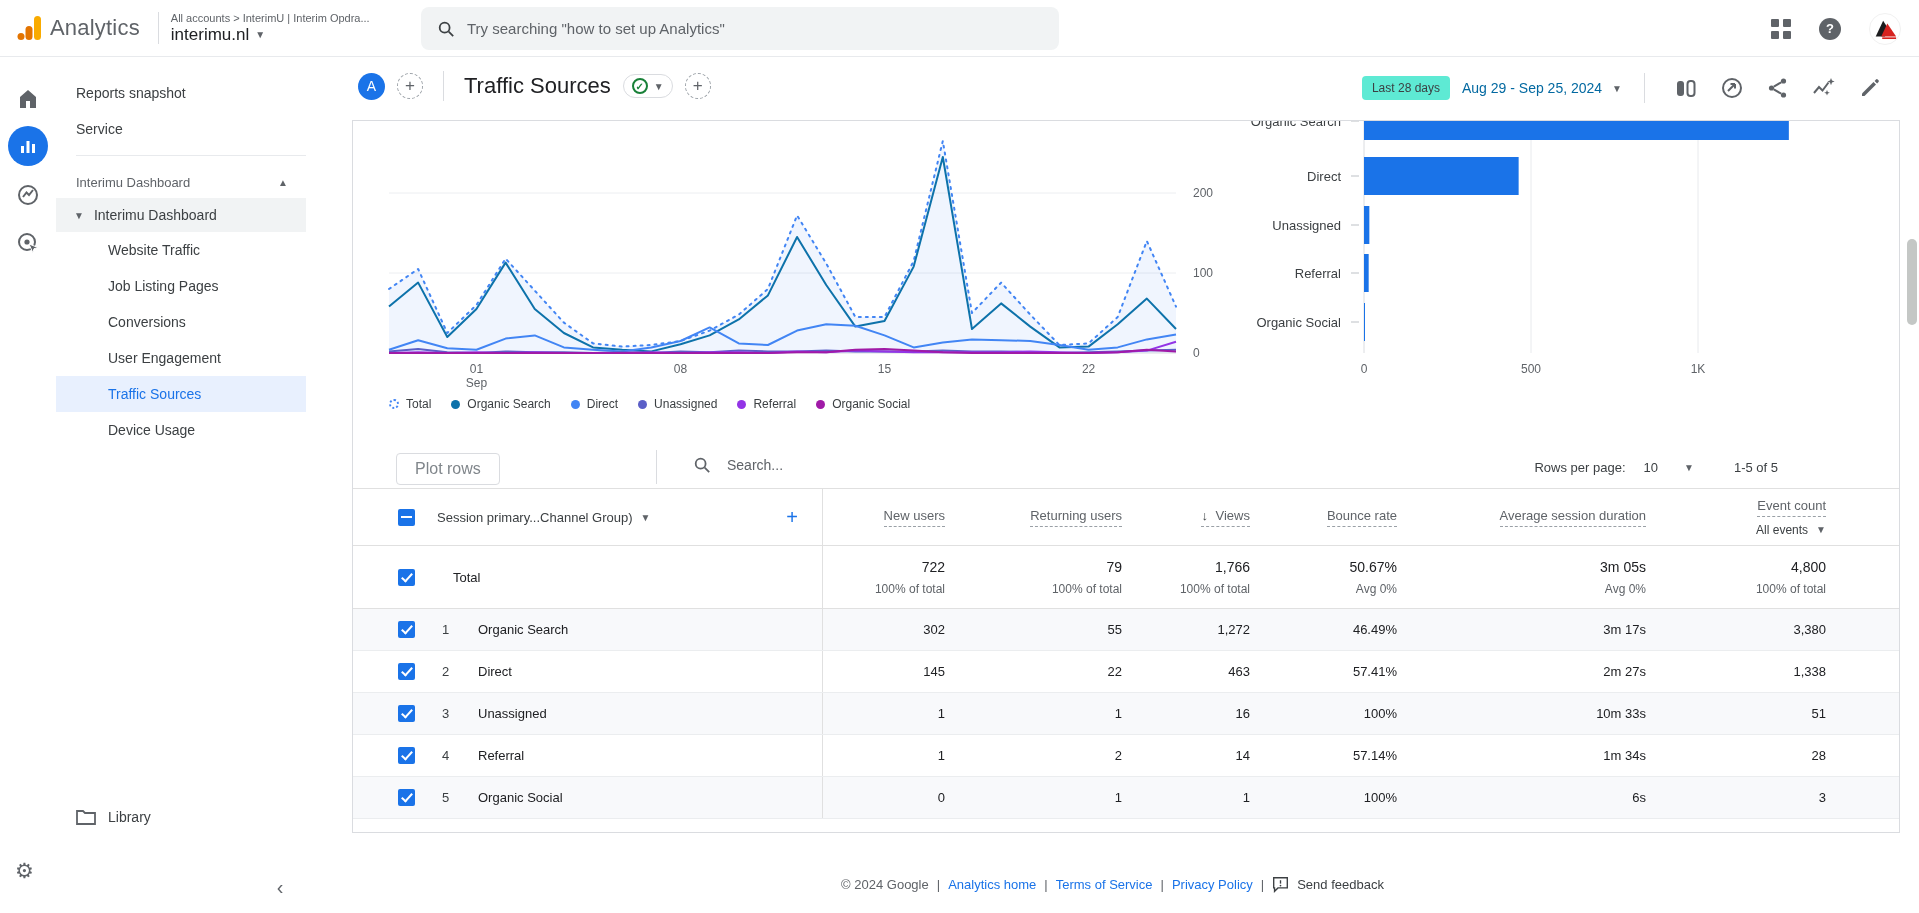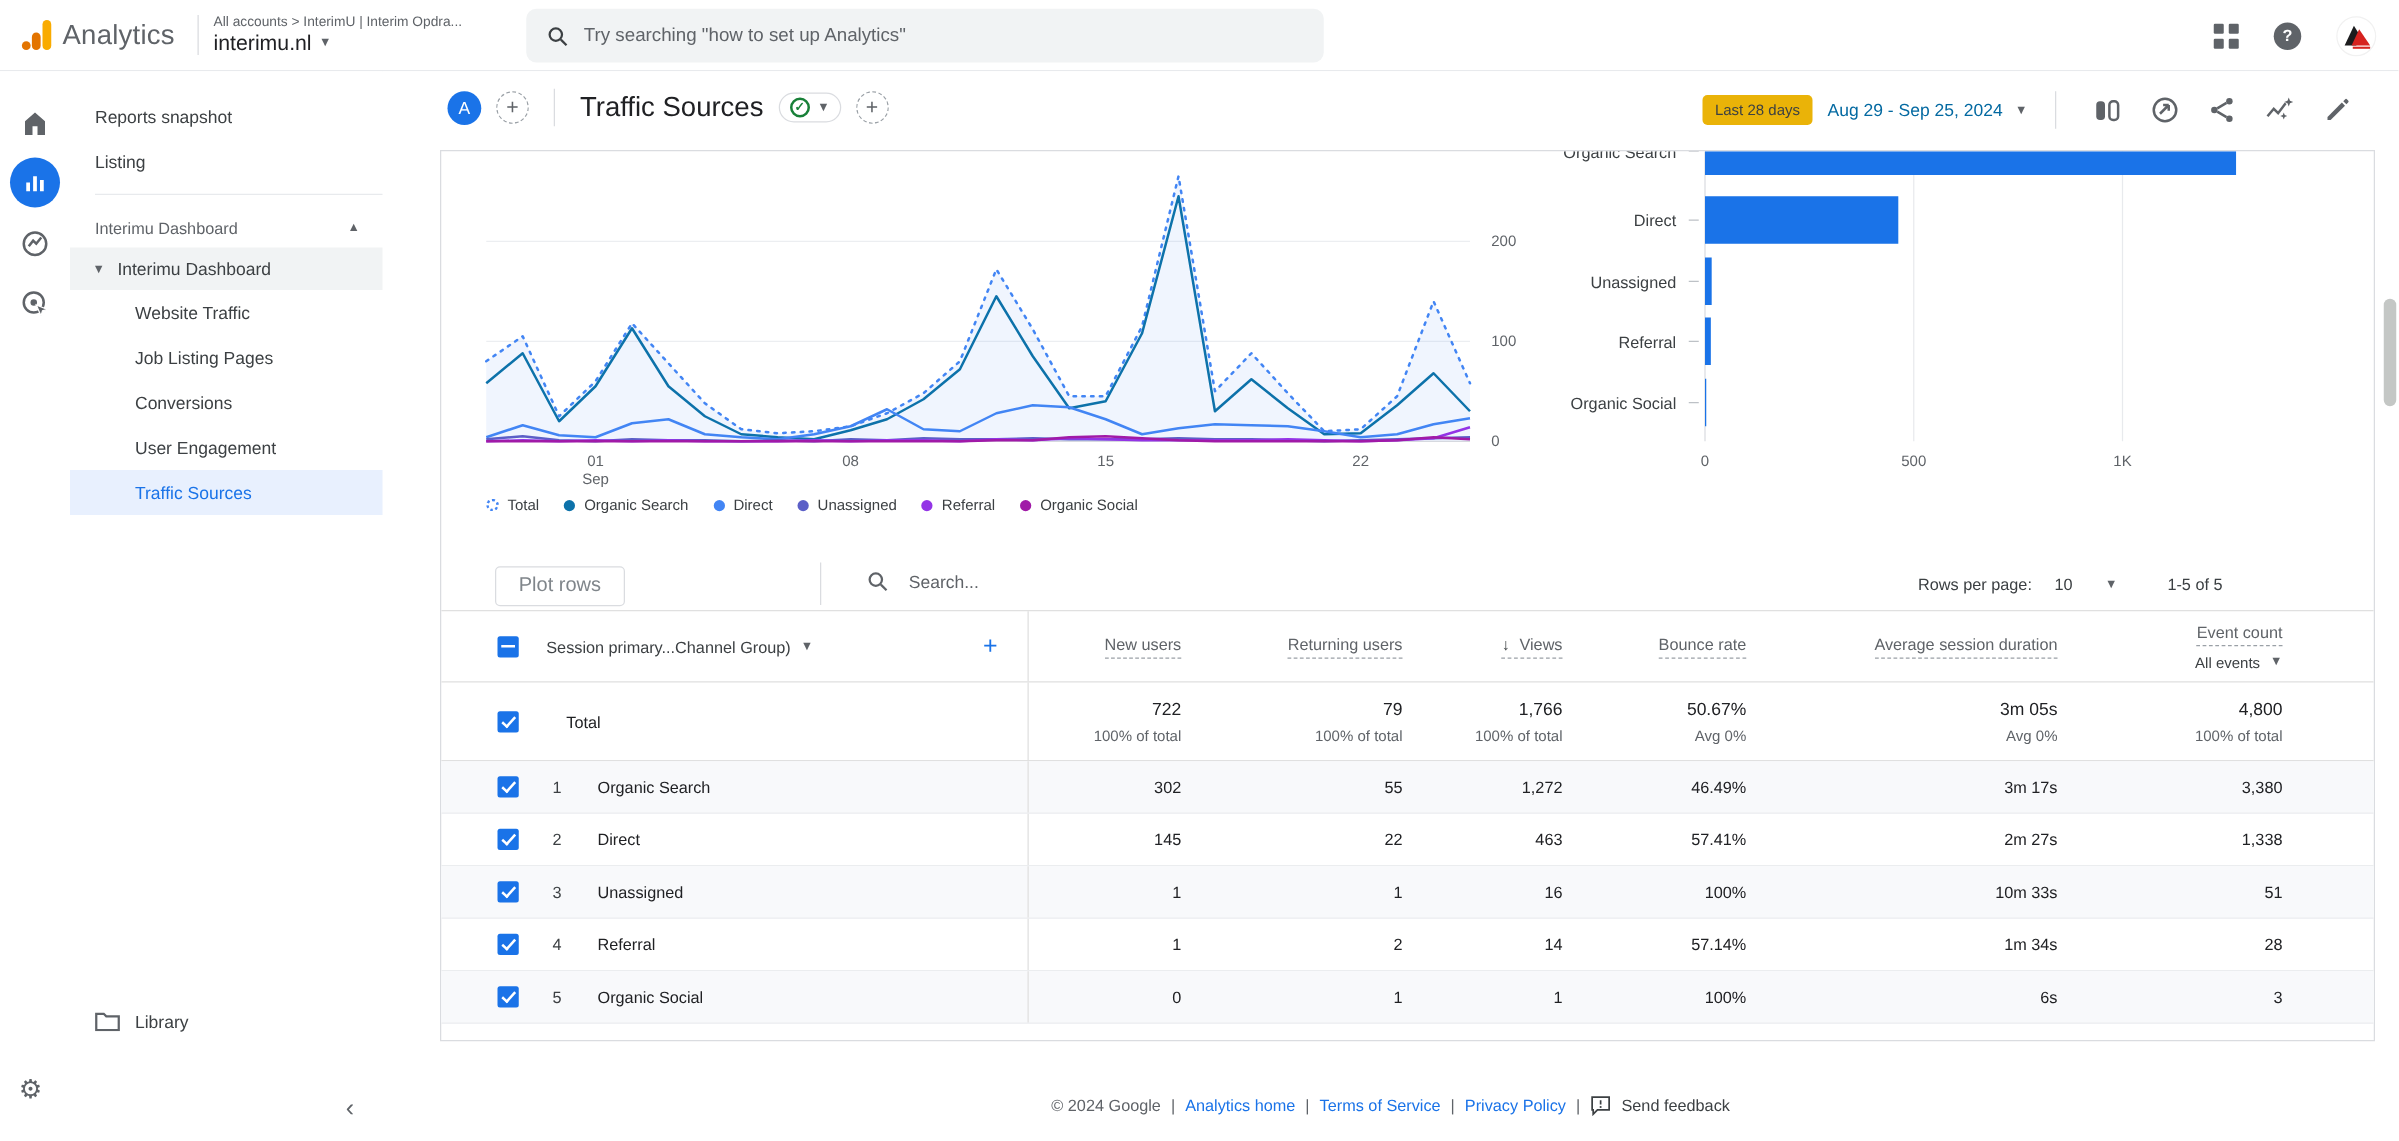--- a/index.html
+++ b/index.html
@@ -44,21 +44,21 @@
   
   .titlebar{position:absolute;left:306px;top:57px;width:1613px;height:63px;background:#fff;}
   .title-left{position:absolute;left:52px;top:14px;display:flex;align-items:center;gap:12px;}
   .circle-a{width:27px;height:27px;border-radius:50%;background:#1a73e8;color:#fff;font-size:14px;display:flex;align-items:center;justify-content:center;}
   .dash-plus{width:26px;height:26px;border-radius:50%;border:1px dashed #9aa0a6;color:#5f6368;font-size:17px;display:flex;align-items:center;justify-content:center;box-sizing:border-box;}
   .tl-div{width:1px;height:30px;background:#dadce0;margin:0 8px;}
   .page-title{font-size:22px;color:#202124;}
   .check-badge{display:flex;align-items:center;gap:6px;border:1px solid #dadce0;border-radius:14px;padding:3px 8px;}
   .check-circ{width:16px;height:16px;border-radius:50%;border:2px solid #188038;color:#188038;font-size:10px;display:flex;align-items:center;justify-content:center;box-sizing:border-box;font-weight:bold;}
   .title-right{position:absolute;right:26px;top:16px;display:flex;align-items:center;}
-  .date-chip{background:#eab308;border-radius:4px;font-size:12px;color:#3c4043;padding:5px 10px;}
+  .date-chip{background:#5eead4;border-radius:4px;font-size:12px;color:#3c4043;padding:5px 10px;}
   .date-text{font-size:14px;color:#0369a1;margin-left:12px;}
   .date-caret{margin-left:10px;}
   .tr-div{width:1px;height:30px;background:#dadce0;margin:0 18px 0 22px;}
   .tb-icon{width:24px;height:24px;margin:0 11px;color:#5f6368;cursor:pointer;}
 
   
   .card{position:absolute;left:352px;top:120px;width:1548px;height:713px;background:#fff;border:1px solid #dadce0;box-sizing:border-box;overflow:hidden;}
   .legend-row{position:absolute;left:36px;top:276px;display:flex;align-items:center;gap:20px;}
   .lg-item{display:flex;align-items:center;gap:7px;font-size:12px;color:#3c4043;}
   .lg-dot{width:9px;height:9px;border-radius:50%;}
@@ -167,37 +167,38 @@
         <circle cx="11" cy="11" r="2.6" fill="#5f6368"></circle>
         <path d="M13 13 l9 3.5 -4 1.2 -1.2 4 Z" fill="#5f6368" stroke="#fff" stroke-width="1"></path>
       </svg>
     <div class="gear" style="top:802px">⚙</div>
   </div>
 
   <div class="sidebar">
     <div style="height:18px"></div>
     <div>
         <div class="side-item">Reports snapshot</div>
-        <div class="side-item">Listing</div>
+        <div class="side-item">Service</div>
       </div>
     <div class="side-div"></div>
     <div class="side-section">
       <span>Interimu Dashboard</span>
       <span class="caret">▲</span>
     </div>
     <div class="side-collection">
       <span class="caret">▼</span>
       <span>Interimu Dashboard</span>
     </div>
     <div>
         <div class="sub-item">Website Traffic</div>
         <div class="sub-item">Job Listing Pages</div>
         <div class="sub-item">Conversions</div>
         <div class="sub-item">User Engagement</div>
         <div class="sub-item active">Traffic Sources</div>
+        <div class="sub-item">Device Usage</div>
       </div>
     <div class="library">
       <svg width="20" height="16" viewBox="0 0 20 16">
           <path d="M1 2 h6 l2 2 h10 v11 H1 Z" fill="none" stroke="#5f6368" stroke-width="1.8"></path>
         </svg>
       <span>Library</span>
     </div>
     <div class="collapse-btn">‹</div>
   </div>
 

